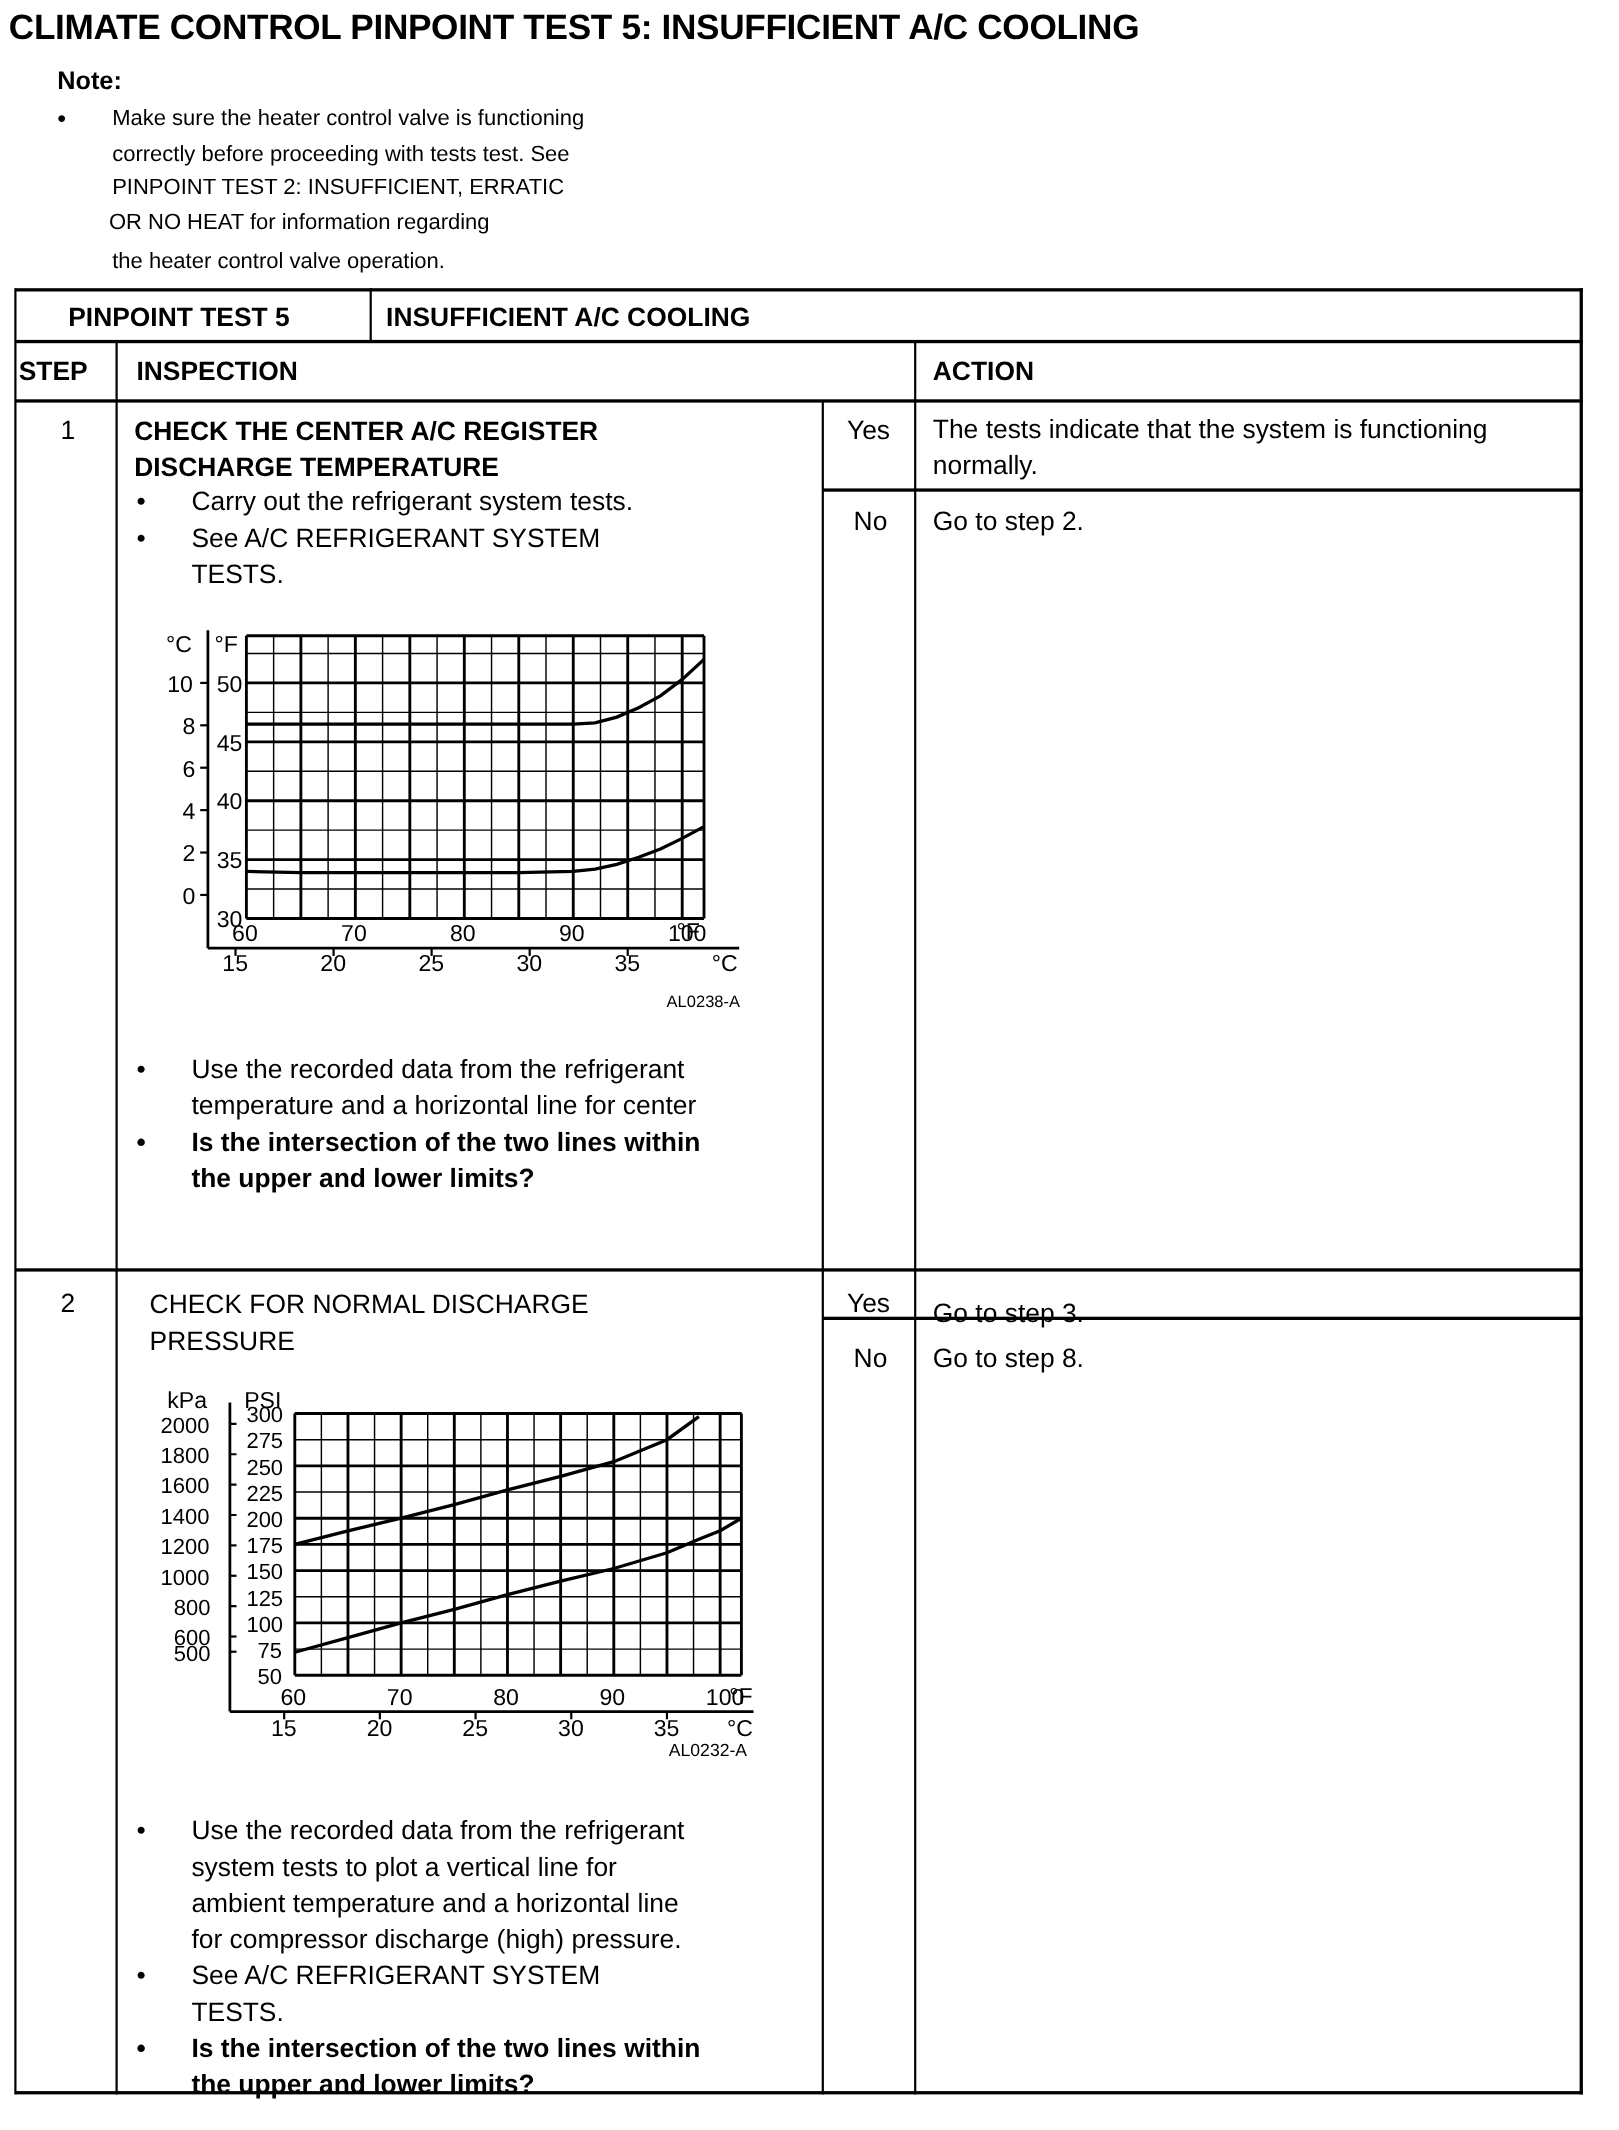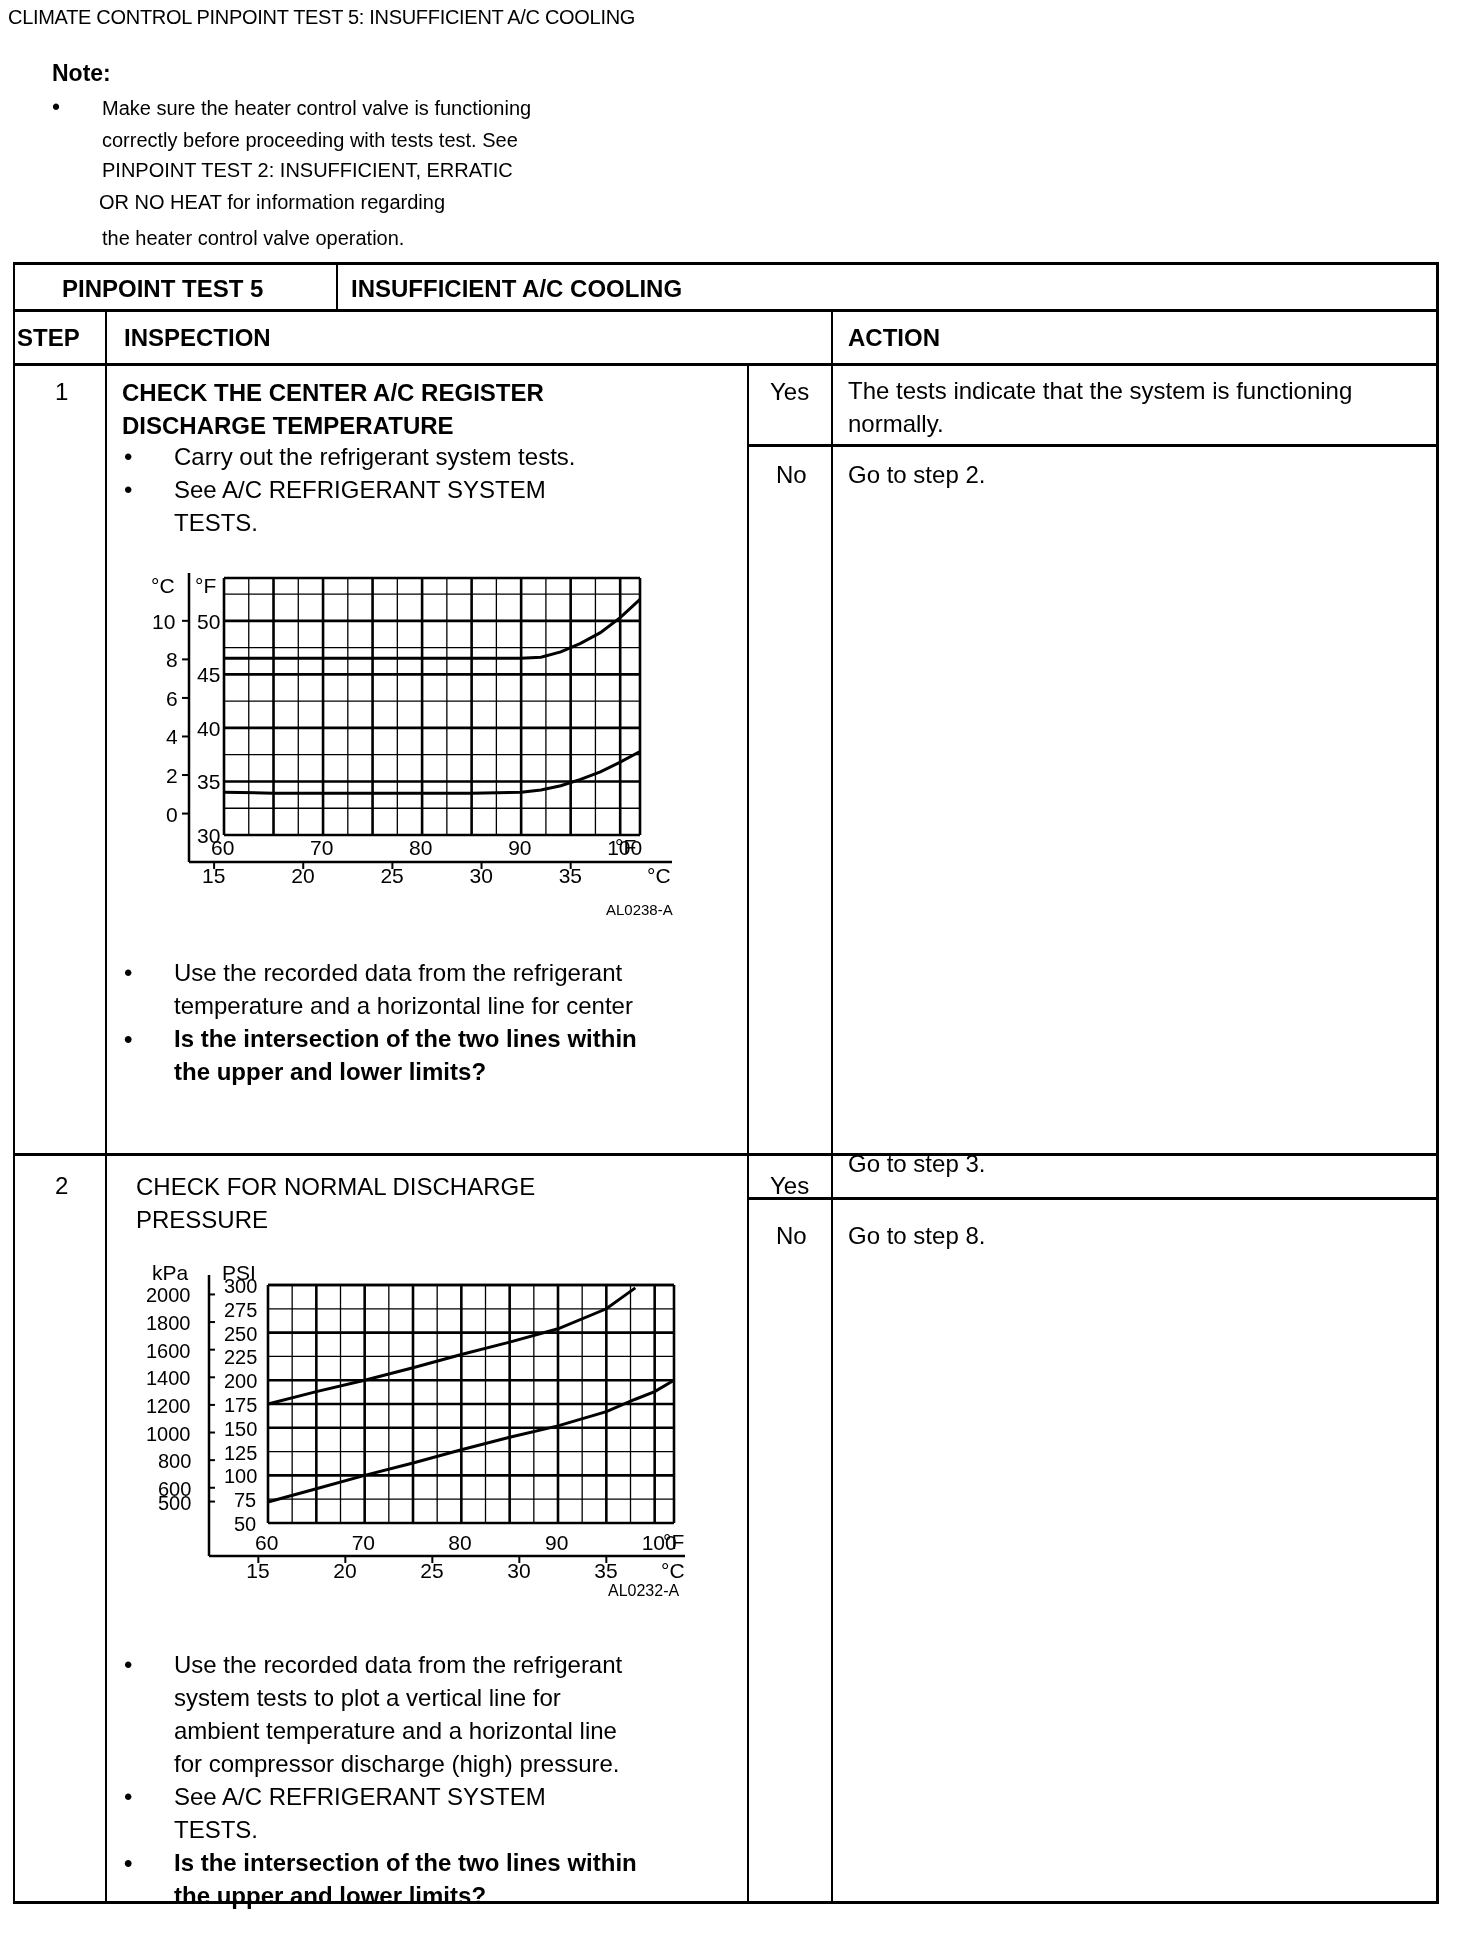--- a/index.html
+++ b/index.html
@@ -1,19 +1,19 @@
 <!DOCTYPE html>
 <html><head>
 <meta charset="utf-8">
 <style>
   html, body { margin:0; padding:0; background:#ffffff; }
   body { width:1472px; height:1936px; position:relative; overflow:hidden;
          font-family:"Liberation Sans", "DejaVu Sans", sans-serif; color:#000; }
   .abs { position:absolute; }
-  .title { left:8px; top:6px; font-size:20px; font-weight:normal; letter-spacing:-0.3px; white-space:nowrap; }
+  .title { left:8px; top:6px; font-size:32px; font-weight:bold; letter-spacing:-0.3px; white-space:nowrap; }
   .note-label { left:52px; top:60px; font-size:23px; font-weight:bold; }
   .note-bullet { left:52px; top:94px; font-size:23px; }
   .note-text { left:102px; top:92px; width:640px; font-size:20px; line-height:32px; }
   .note-text div { white-space:nowrap; }
 
   .hline { position:absolute; background:#000; height:2px; }
   .vline { position:absolute; background:#000; width:2px; }
 
   .cell-text { position:absolute; font-size:24px; line-height:32px; white-space:nowrap; }
   .bold { font-weight:bold; }
@@ -302,15 +302,15 @@
     <div class="line">TESTS.</div>
   </div>
   <div class="li bold">
     <span class="dot">•</span>
     <div class="line">Is the intersection of the two lines within</div>
     <div class="line">the upper and lower limits?</div>
   </div>
 </div>
 
 <div class="cell-text" style="left:770px; top:1170px;">Yes</div>
-<div class="cell-text" style="left:848px; top:1148px;text-align:center;">Go to step 3.</div>
+<div class="cell-text" style="left:848px; top:1179px;text-align:center;">Go to step 3.</div>
 <div class="cell-text" style="left:776px; top:1220px;">No</div>
 <div class="cell-text" style="left:848px; top:1220px;">Go to step 8.</div>
 
 </body></html>

